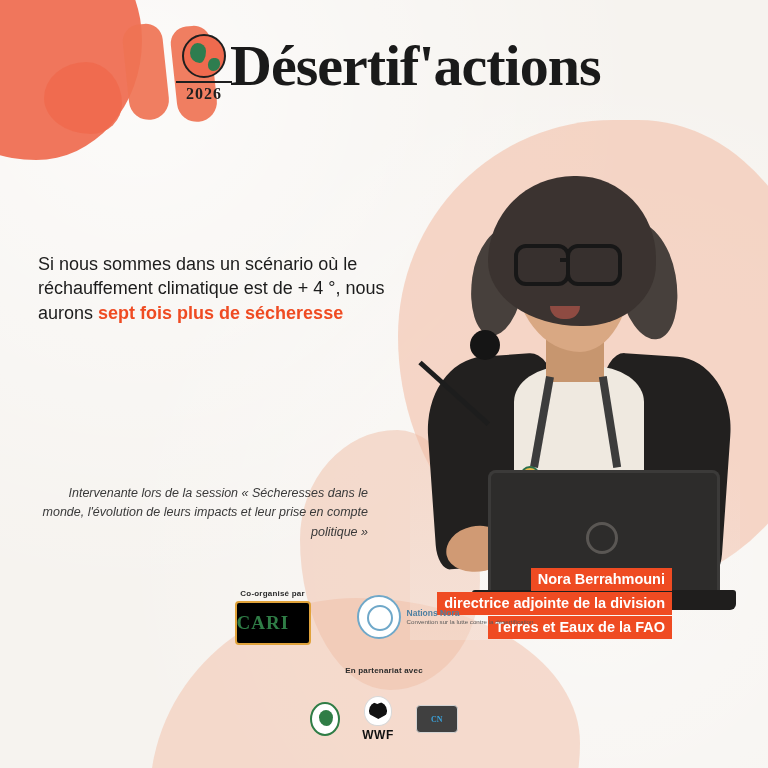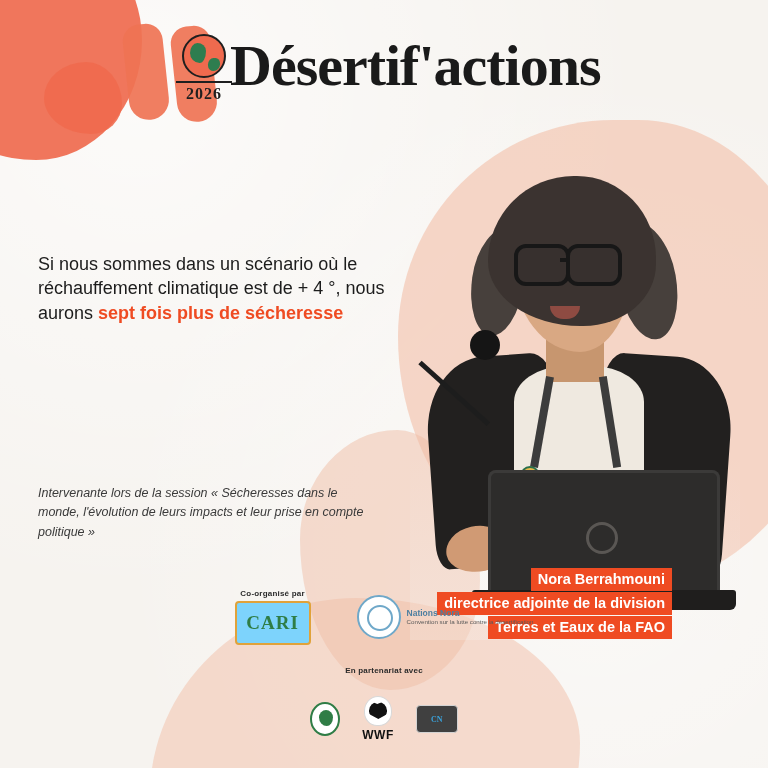--- a/index.html
+++ b/index.html
@@ -199,20 +199,21 @@
   }
   .caption {
     position: absolute;
     left: 38px;
     top: 484px;
     width: 330px;
     font-size: 12.5px;
     line-height: 1.55;
     font-style: italic;
     color: #3a3a3a;
+    text-align: right;
   }
 
   
   .photo {
     position: absolute;
     right: 28px;
     top: 170px;
     width: 330px;
     height: 470px;
   }
@@ -456,24 +457,24 @@
     color: #2b2b2b;
     text-align: center;
     margin-bottom: 3px;
     letter-spacing: 0.2px;
   }
   .logo-cari {
     width: 72px;
     height: 40px;
     border: 2px solid #e0a23a;
     border-radius: 4px;
-    background: #7dd3fc;
+    background: #000000;
     display: flex;
     align-items: center;
-    justify-content: center;
+    justify-content: flex-start;
     font-family: "Liberation Serif", serif;
     font-weight: 700;
     font-size: 19px;
     color: #2f7d46;
     letter-spacing: 1px;
   }
   .logo-unccd {
     display: flex;
     align-items: center;
     gap: 6px;

